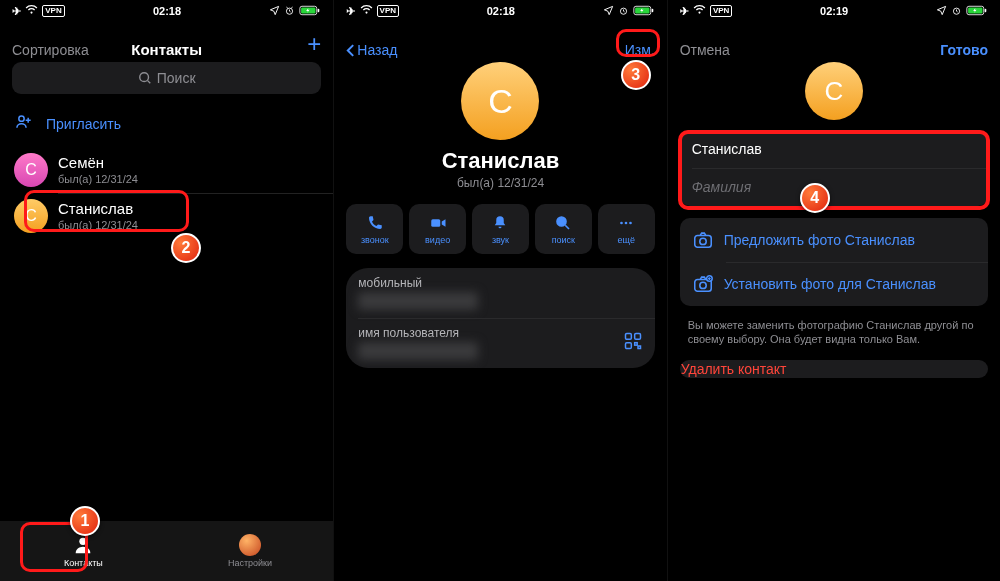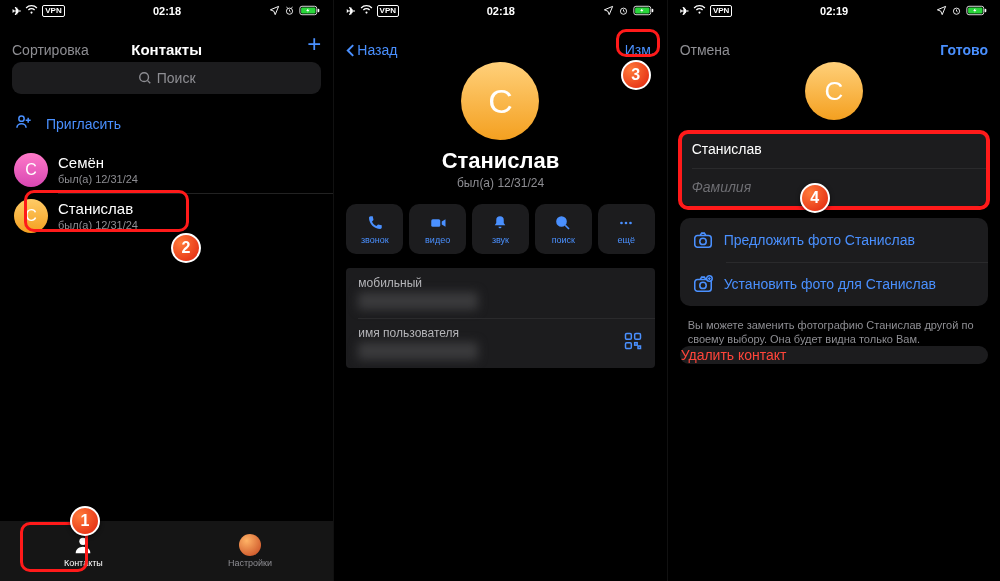--- a/index.html
+++ b/index.html
@@ -49,37 +49,37 @@
   .contact-name-big { text-align:center; font-size:22px; font-weight:600; }
   .contact-sub-big { text-align:center; font-size:12px; color:#8e8e93; margin-top:2px; margin-bottom:14px; }
 
   
   .actions { display:flex; gap:6px; padding:0 12px 14px; }
   .action { flex:1; background:#1c1c1e; border-radius:10px; height:50px; display:flex; flex-direction:column; align-items:center; justify-content:center; gap:3px; }
   .action svg { width:18px; height:18px; fill:#4a90ff; }
   .action-label { font-size:9px; color:#4a90ff; }
 
   
-  .card { background:#1c1c1e; border-radius:4px; margin:0 12px 10px; overflow:hidden; }
+  .card { background:#1c1c1e; border-radius:22px; margin:0 12px 10px; overflow:hidden; }
   .card-row { padding:8px 12px; position:relative; }
   .card-row + .card-row::before { content:""; position:absolute; top:0; left:12px; right:0; height:1px; background:#2a2a2c; }
   .card-label { font-size:12px; color:#bababe; }
   .card-value { font-size:14px; height:18px; margin-top:2px; filter:blur(5px); color:#555; background:#3a3a3c; border-radius:3px; width:120px;}
   .qr { position:absolute; right:12px; top:50%; transform:translateY(-50%);}
   .qr svg{ width:20px; height:20px; }
 
   
   .form-card { background:#1c1c1e; border-radius:10px; margin:0 12px 12px; overflow:hidden; }
   .form-row { padding:11px 12px; font-size:14px; position:relative; }
   .form-row + .form-row::before { content:""; position:absolute; top:0; left:12px; right:0; height:1px; background:#2a2a2c; }
   .form-row.placeholder { color:#6d6d72;font-style:italic; }
   .photo-row { display:flex; align-items:center; gap:10px; color:#4a90ff; font-size:14px; padding:11px 12px; position:relative;}
   .photo-row + .photo-row::before { content:""; position:absolute; top:0; left:46px; right:0; height:1px; background:#2a2a2c; }
   .photo-row svg { width:22px; height:22px; }
-  .hint { font-size:11px; color:#8e8e93; padding:0 20px 0; line-height:14px; }
+  .hint { font-size:11px; color:#8e8e93; padding:0 20px 14px; line-height:14px; }
   .delete-card { background:#1c1c1e; border-radius:10px; margin:0 12px; padding:1px; color:#ff453a; font-size:14px; }
 
   
   .anno-box { position:absolute; border:3px solid #ff1a1a; border-radius:10px; pointer-events:none; z-index:50;}
   .anno-badge { position:absolute; width:30px; height:30px; border-radius:50%; background:radial-gradient(circle at 30% 30%, #ff7a3a, #e0220d); border:2px solid #fff; display:flex; align-items:center; justify-content:center; font-size:16px; font-weight:700; color:#fff; z-index:60; box-shadow:0 1px 4px rgba(0,0,0,.6);}
 </style>
 </head>
 <body>
 
 <div class="screen">

